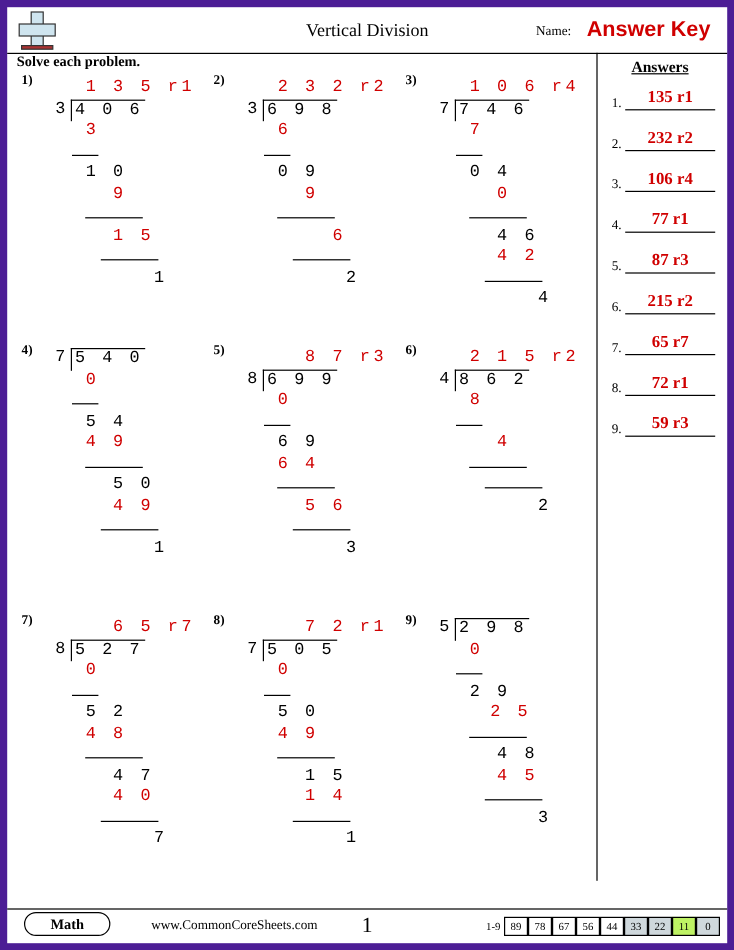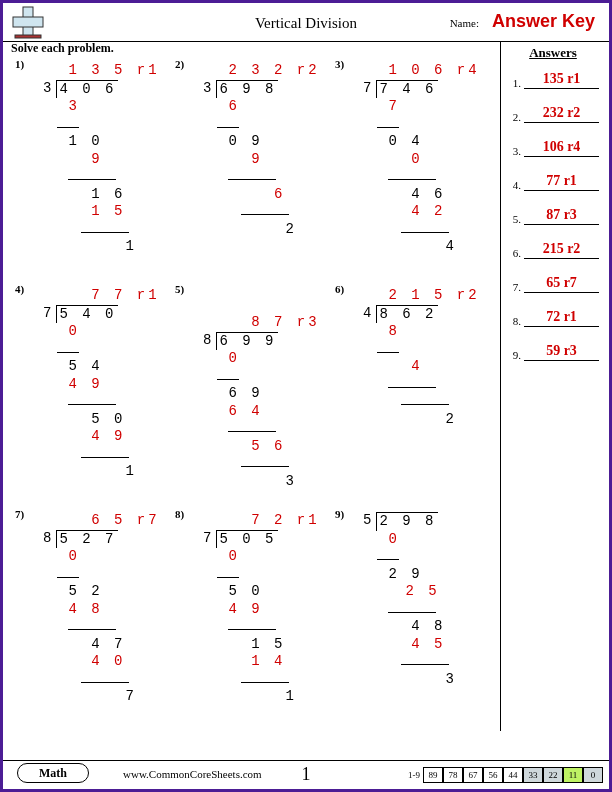--- a/index.html
+++ b/index.html
@@ -11,21 +11,21 @@
     background: #fff;
     position: relative;
     color: #000;
     overflow: hidden;
     box-sizing: border-box;
   }
   .page {
     width: 612px;
     height: 792px;
     position: relative;
-    border: 3px solid #4c1d95;
+    border: 6px solid #4c1d95;
     box-sizing: border-box;
   }
   .header {
     position: relative;
     height: 38px;
     border-bottom: 1px solid #000;
   }
   .logo {
     position: absolute;
     left: 8px; top: 2px;
@@ -248,21 +248,20 @@
           <div class="q-row" style="padding-left: 14px;"> 1 3 5 r1</div>
           <div class="div-row">
             <span class="divisor">3</span>
             <span class="dividend">4 0 6</span>
           </div>
           <div class="step red" style="padding-left: 14px;"> 3</div>
           <div style="padding-left: 14px;"><span class="rule" style="margin-left: 0px; width: 22px;"></span></div>
           <div class="step " style="padding-left: 14px;"> 1 0</div>
           <div class="step red" style="padding-left: 14px;">   9</div>
           <div style="padding-left: 14px;"><span class="rule" style="margin-left: 11px; width: 48px;"></span></div>
-          <div class="step " style="padding-left: 14px;">   1 6</div>
           <div class="step red" style="padding-left: 14px;">   1 5</div>
           <div style="padding-left: 14px;"><span class="rule" style="margin-left: 24px; width: 48px;"></span></div>
           <div class="step " style="padding-left: 14px;">      1</div>
         </div>
       </div>
       <div class="cell">
         <div class="pnum">2)</div>
         <div class="prob">
           <div class="q-row" style="padding-left: 14px;"> 2 3 2 r2</div>
           <div class="div-row">
@@ -294,40 +293,39 @@
           <div style="padding-left: 14px;"><span class="rule" style="margin-left: 11px; width: 48px;"></span></div>
           <div class="step " style="padding-left: 14px;">   4 6</div>
           <div class="step red" style="padding-left: 14px;">   4 2</div>
           <div style="padding-left: 14px;"><span class="rule" style="margin-left: 24px; width: 48px;"></span></div>
           <div class="step " style="padding-left: 14px;">      4</div>
         </div>
       </div>
       <div class="cell">
         <div class="pnum">4)</div>
         <div class="prob">
-          <div class="q-row" style="padding-left: 14px;">   7 7 r1</div>
           <div class="div-row">
             <span class="divisor">7</span>
             <span class="dividend">5 4 0</span>
           </div>
           <div class="step red" style="padding-left: 14px;"> 0</div>
           <div style="padding-left: 14px;"><span class="rule" style="margin-left: 0px; width: 22px;"></span></div>
           <div class="step " style="padding-left: 14px;"> 5 4</div>
           <div class="step red" style="padding-left: 14px;"> 4 9</div>
           <div style="padding-left: 14px;"><span class="rule" style="margin-left: 11px; width: 48px;"></span></div>
           <div class="step " style="padding-left: 14px;">   5 0</div>
           <div class="step red" style="padding-left: 14px;">   4 9</div>
           <div style="padding-left: 14px;"><span class="rule" style="margin-left: 24px; width: 48px;"></span></div>
           <div class="step " style="padding-left: 14px;">      1</div>
         </div>
       </div>
       <div class="cell">
         <div class="pnum">5)</div>
         <div class="prob">
-          <div class="q-row" style="padding-left: 14px; margin-top: 27px;">   8 7 r3</div>
+          <div class="q-row" style="padding-left: 14px;">   8 7 r3</div>
           <div class="div-row">
             <span class="divisor">8</span>
             <span class="dividend">6 9 9</span>
           </div>
           <div class="step red" style="padding-left: 14px;"> 0</div>
           <div style="padding-left: 14px;"><span class="rule" style="margin-left: 0px; width: 22px;"></span></div>
           <div class="step " style="padding-left: 14px;"> 6 9</div>
           <div class="step red" style="padding-left: 14px;"> 6 4</div>
           <div style="padding-left: 14px;"><span class="rule" style="margin-left: 11px; width: 48px;"></span></div>
           <div class="step red" style="padding-left: 14px;">   5 6</div>

